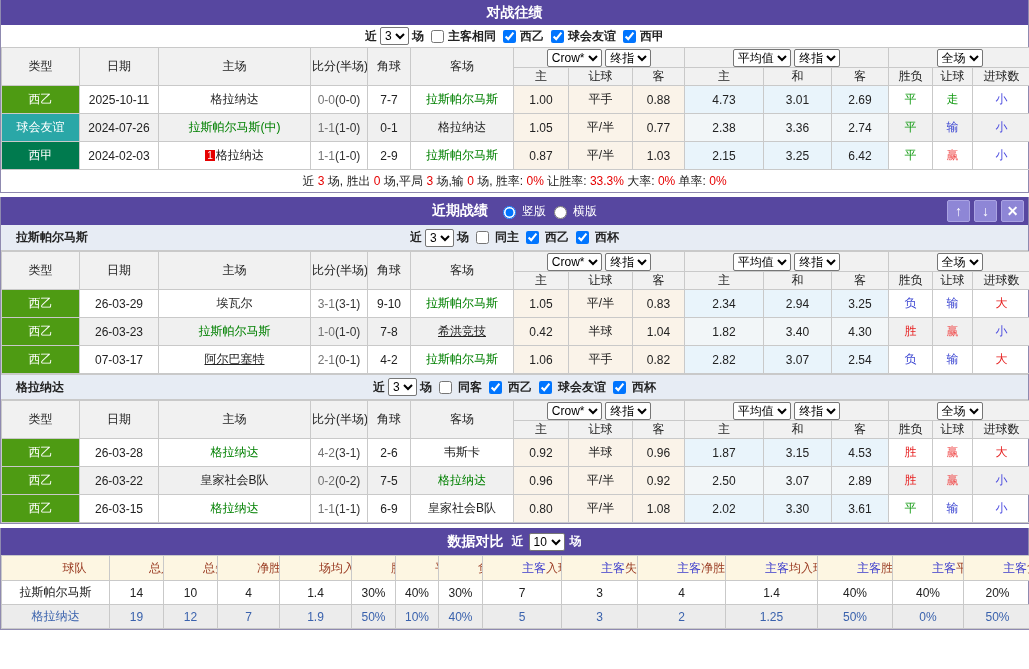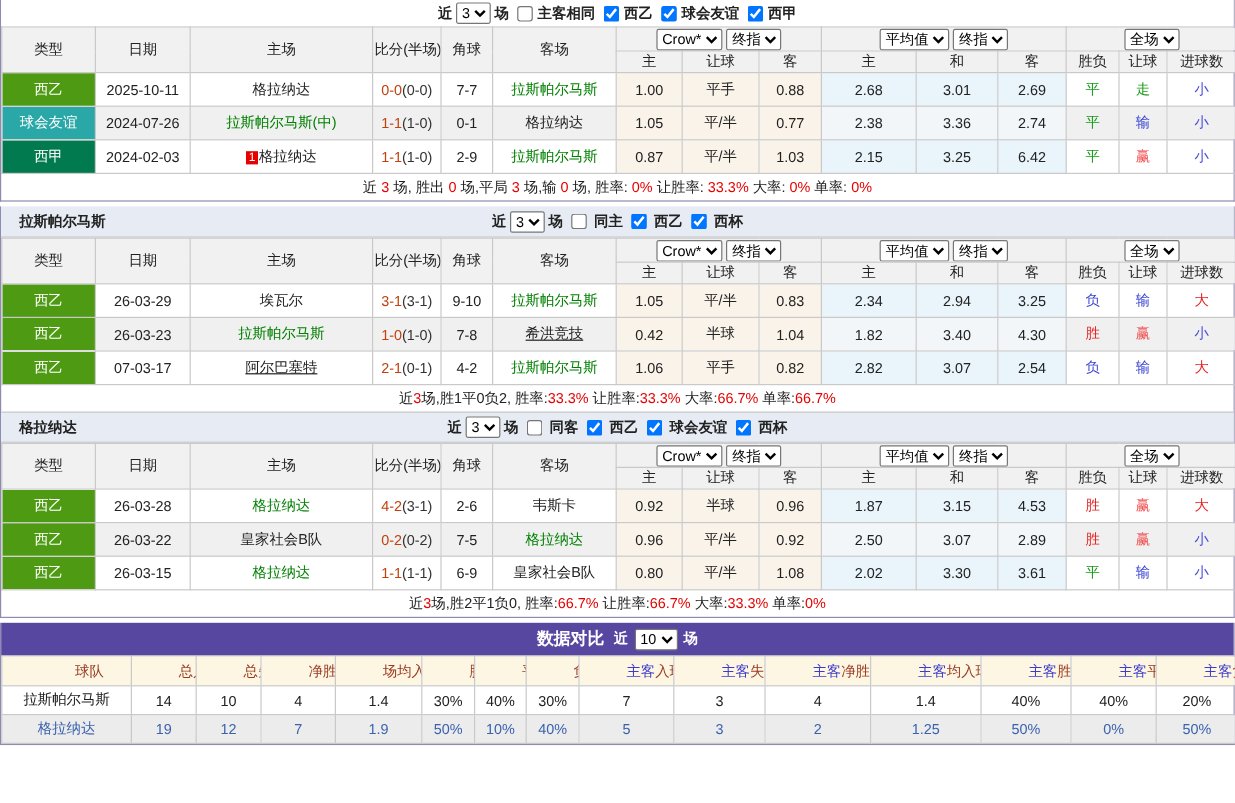--- a/index.html
+++ b/index.html
@@ -17,21 +17,21 @@
   table { width:1029px; border-collapse:collapse; table-layout:fixed; }
   th, td { border:1px solid #c9c9c9; text-align:center; white-space:nowrap; overflow:hidden; padding:0 1px; }
   thead th { background:#f1f1f1; font-weight:normal; height:18px; }
   thead tr.selrow th { height:20px; }
   tbody td { height:28px; }
   tr.alt td.pl { background:#f0f0f0; }
   td.c-odds { background:#faf3e9; }
   td.c-avg  { background:#e9f4fb; }
   tr.alt td.c-avg { background:#f2f6f8; }
   .tcell { color:#fff; }
-  .ft { color:#c2410c; }
+  .ft { color:#737373; }
   .ht { color:#333; }
   .num-badge { background:#e60000; color:#fff; font-size:10px; padding:0 2px; margin-right:1px; }
   .num-badge:empty { display:none; }
   .summary { height:22px; line-height:22px; text-align:center; }
   .r { color:#e60000; }
   .team-strip { background:#e7ecf4; height:26px; display:flex; align-items:center; position:relative; border-bottom:1px solid #c9c9c9; }
   .team-name { font-weight:bold; margin-left:15px; }
   .strip-filter { position:absolute; left:0; right:0; display:flex; align-items:center; justify-content:center; gap:3px; font-weight:bold; }
   .winbtns { position:absolute; right:4px; display:flex; gap:4px; }
   .wbtn { width:23px; height:22px; background:#8e86d6; border:1px solid #aaa3e2; border-radius:2px; color:#fff;
@@ -40,20 +40,23 @@
   .cmp th { background:#fdf6e2; color:#993a21; height:25px; font-weight:normal; }
   .cmp th .mk-blue { color:#3b3bcc;margin-left:38px; }
   .cmp td { height:24px; }
   .cmp tr.blue-row td { background:#ececec; color:#3a62ad; }
   .bar3 .near-wrap { display:flex; align-items:center; gap:5px; margin-left:8px; font-weight:bold; }
 </style>
 </head>
 <body>
 
 <div class="section">
+  <div class="pbar bar1">
+    <span class="pbar-title">对战往绩</span>
+  </div>
   <div class="filter">
     <span>近</span>
     <select><option>3</option></select>
     <span>场</span>
     <input type="checkbox" style="">
     <span>主客相同</span>
     <input type="checkbox" checked="" style="">
     <span>西乙</span>
     <input type="checkbox" checked="" style="">
     <span>球会友谊</span>
@@ -114,21 +117,21 @@
       <tr>
         <td class="tcell" style="background-color: rgb(78, 155, 19);">西乙</td>
         <td class="pl">2025-10-11</td>
         <td class="pl"><span style="color: rgb(34, 34, 34);">格拉纳达</span></td>
         <td class="pl"><span class="ft">0-0</span><span class="ht">(0-0)</span></td>
         <td class="pl">7-7</td>
         <td class="pl"><span style="color: rgb(0, 128, 0);">拉斯帕尔马斯</span></td>
         <td class="c-odds">1.00</td>
         <td class="c-odds">平手</td>
         <td class="c-odds">0.88</td>
-        <td class="c-avg">2.68</td>
+        <td class="c-avg">4.73</td>
         <td class="c-avg">3.01</td>
         <td class="c-avg">2.69</td>
         <td class="pl res" style="color: rgb(20, 155, 20);">平</td>
         <td class="pl res" style="color: rgb(20, 155, 20);">走</td>
         <td class="pl res" style="color: rgb(74, 74, 224);">小</td>
       </tr>
       <tr class="alt">
         <td class="tcell" style="background-color: rgb(42, 167, 167);">球会友谊</td>
         <td class="pl">2024-07-26</td>
         <td class="pl"><span style="color: rgb(0, 128, 0);">拉斯帕尔马斯(中)</span></td>
@@ -161,20 +164,34 @@
         <td class="pl res" style="color: rgb(20, 155, 20);">平</td>
         <td class="pl res" style="color: rgb(240, 80, 80);">赢</td>
         <td class="pl res" style="color: rgb(74, 74, 224);">小</td>
       </tr>
     </tbody>
   </table>
   <div class="summary"><span>近 </span><span class="r">3</span><span> 场, 胜出 </span><span class="r">0</span><span> 场,平局 </span><span class="r">3</span><span> 场,输 </span><span class="r">0</span><span> 场, 胜率: </span><span class="r">0%</span><span> 让胜率: </span><span class="r">33.3%</span><span> 大率: </span><span class="r">0%</span><span> 单率: </span><span class="r">0%</span></div>
 </div>
 
 <div class="section">
+  <div class="pbar bar2">
+    <span class="pbar-title">近期战绩</span>
+    <span class="radio-group">
+      <input type="radio" name="layout" checked="" style="">
+      <span>竖版</span>
+      <input type="radio" name="layout" style="">
+      <span>横版</span>
+    </span>
+    <span class="winbtns">
+      <span class="wbtn">↑</span>
+      <span class="wbtn">↓</span>
+      <span class="wbtn">✕</span>
+    </span>
+  </div>
 
   <div class="team-strip">
     <span class="team-name">拉斯帕尔马斯</span>
     <span class="strip-filter">
       <span>近</span>
       <select><option>3</option></select>
       <span>场</span>
       <input type="checkbox" style="">
       <span>同主</span>
       <input type="checkbox" checked="" style="">
@@ -280,21 +297,20 @@
         <td class="c-odds">0.82</td>
         <td class="c-avg">2.82</td>
         <td class="c-avg">3.07</td>
         <td class="c-avg">2.54</td>
         <td class="pl res" style="color: rgb(60, 70, 210);">负</td>
         <td class="pl res" style="color: rgb(60, 70, 210);">输</td>
         <td class="pl res" style="color: rgb(230, 34, 34);">大</td>
       </tr>
     </tbody>
   </table>
-  <div class="summary"><span>近</span><span class="r">3</span><span>场,胜1平0负2, 胜率:</span><span class="r">33.3%</span><span> 让胜率:</span><span class="r">33.3%</span><span> 大率:</span><span class="r">66.7%</span><span> 单率:</span><span class="r">66.7%</span></div>
 
   <div class="team-strip" style="border-top:1px solid #c9c9c9;">
     <span class="team-name">格拉纳达</span>
     <span class="strip-filter">
       <span>近</span>
       <select><option>3</option></select>
       <span>场</span>
       <input type="checkbox" style="">
       <span>同客</span>
       <input type="checkbox" checked="" style="">
@@ -402,21 +418,20 @@
         <td class="c-odds">1.08</td>
         <td class="c-avg">2.02</td>
         <td class="c-avg">3.30</td>
         <td class="c-avg">3.61</td>
         <td class="pl res" style="color: rgb(20, 155, 20);">平</td>
         <td class="pl res" style="color: rgb(60, 70, 210);">输</td>
         <td class="pl res" style="color: rgb(74, 74, 224);">小</td>
       </tr>
     </tbody>
   </table>
-  <div class="summary"><span>近</span><span class="r">3</span><span>场,胜2平1负0, 胜率:</span><span class="r">66.7%</span><span> 让胜率:</span><span class="r">66.7%</span><span> 大率:</span><span class="r">33.3%</span><span> 单率:</span><span class="r">0%</span></div>
 </div>
 
 <div class="section" style="margin-bottom:0;">
   <div class="pbar bar3">
     <span class="pbar-title">数据对比</span>
     <span class="near-wrap">
       <span>近</span>
       <select><option>10</option></select>
       <span>场</span>
     </span>

